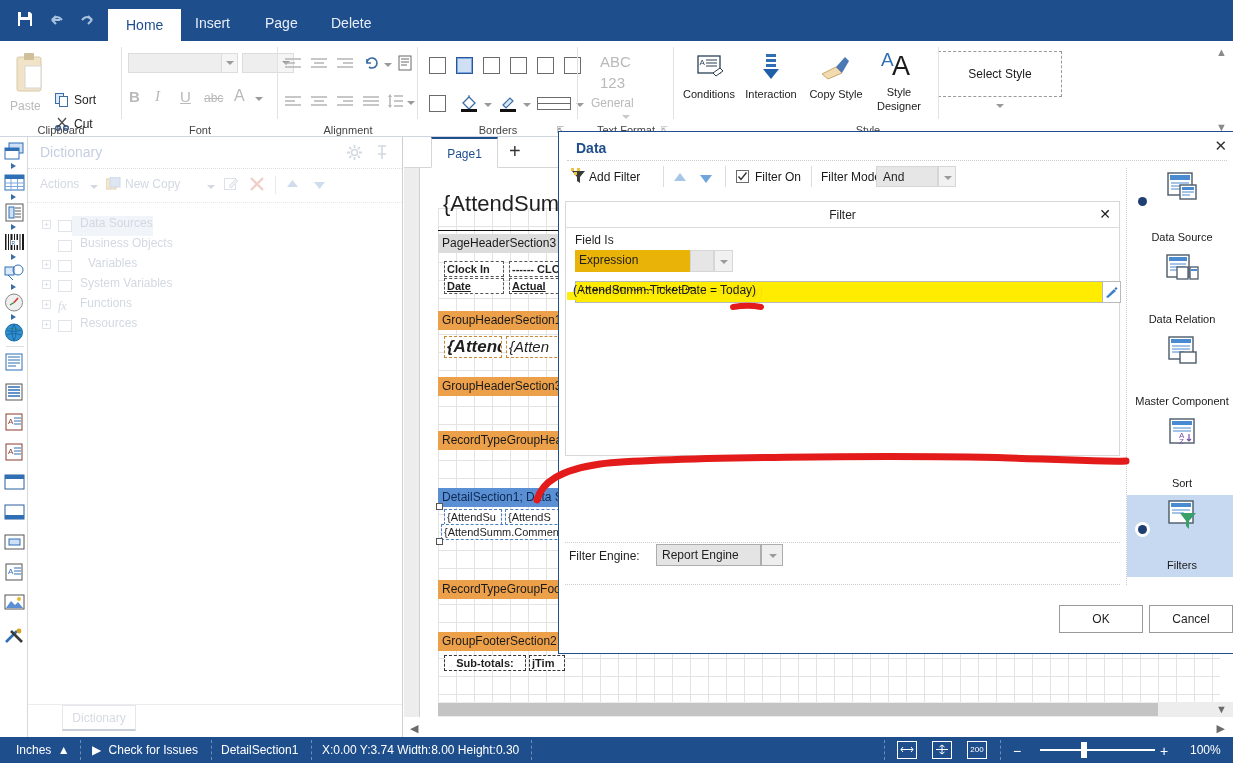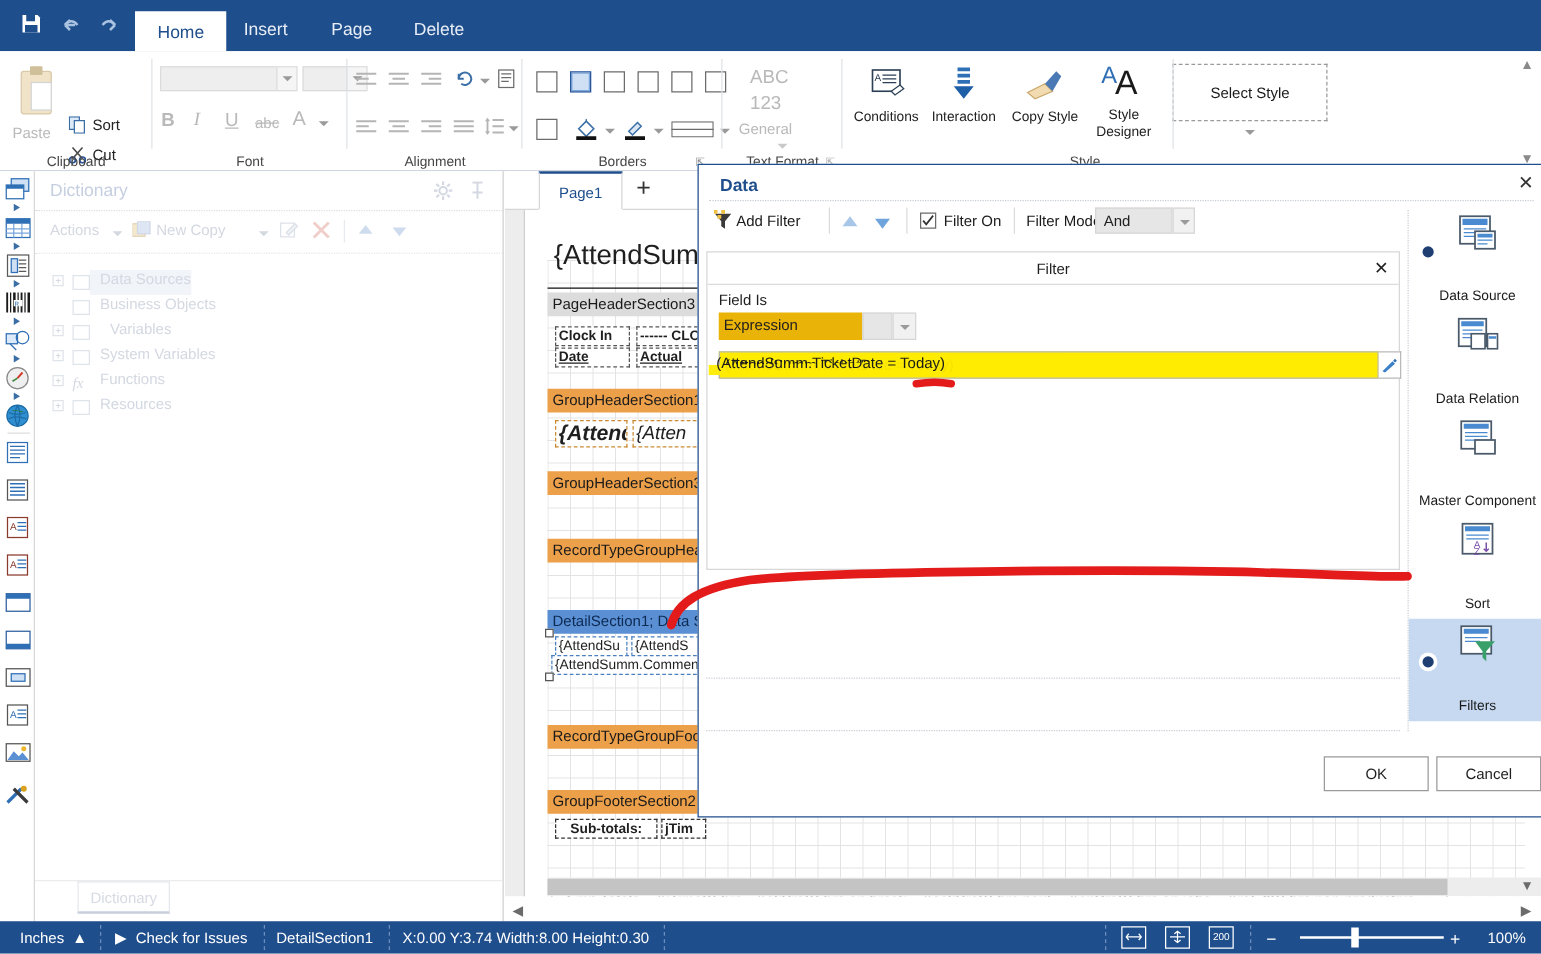--- a/index.html
+++ b/index.html
@@ -725,20 +725,27 @@
       <div id="exprInput">(AttendSumm.TicketDate = Today)</div>
       <div id="exprPencil">
         <svg width="14" height="14" viewBox="0 0 14 14" style="margin:3px 0 0 2px;">
             <path d="M1 12 L9 4 L11 6 L3 13 Z" fill="#3a7fc8"></path>
             <path d="M9.5 3.5 L11 2 L12.5 3.5 L11 5 Z" fill="#2f6fb5"></path>
           </svg>
       </div>
     </div>
 
     <div id="dlgDotted1"></div>
+    <div id="engineRow">
+      <div id="engineLbl">Filter Engine:</div>
+      <div id="engineSel">Report Engine</div>
+      <div id="engineArw">
+          <i class="caret" style="position:absolute;left:7px;top:9px;"></i>
+        </div>
+    </div>
   </div>
 
   <div id="dlgVert"></div>
   <div id="sidebar">
     <div class="sbitem" style="top:6px;">
       <span class="sbdot"></span>
       <svg width="40" height="38" viewBox="0 0 40 38" style="margin-top:4px;">
           <rect x="6" y="2" width="24" height="22" fill="#fff" stroke="#4a5a6a" stroke-width="1.4"></rect>
           <rect x="8" y="4" width="20" height="5" fill="#4a8ad0"></rect>
           <g stroke="#4a8ad0">

